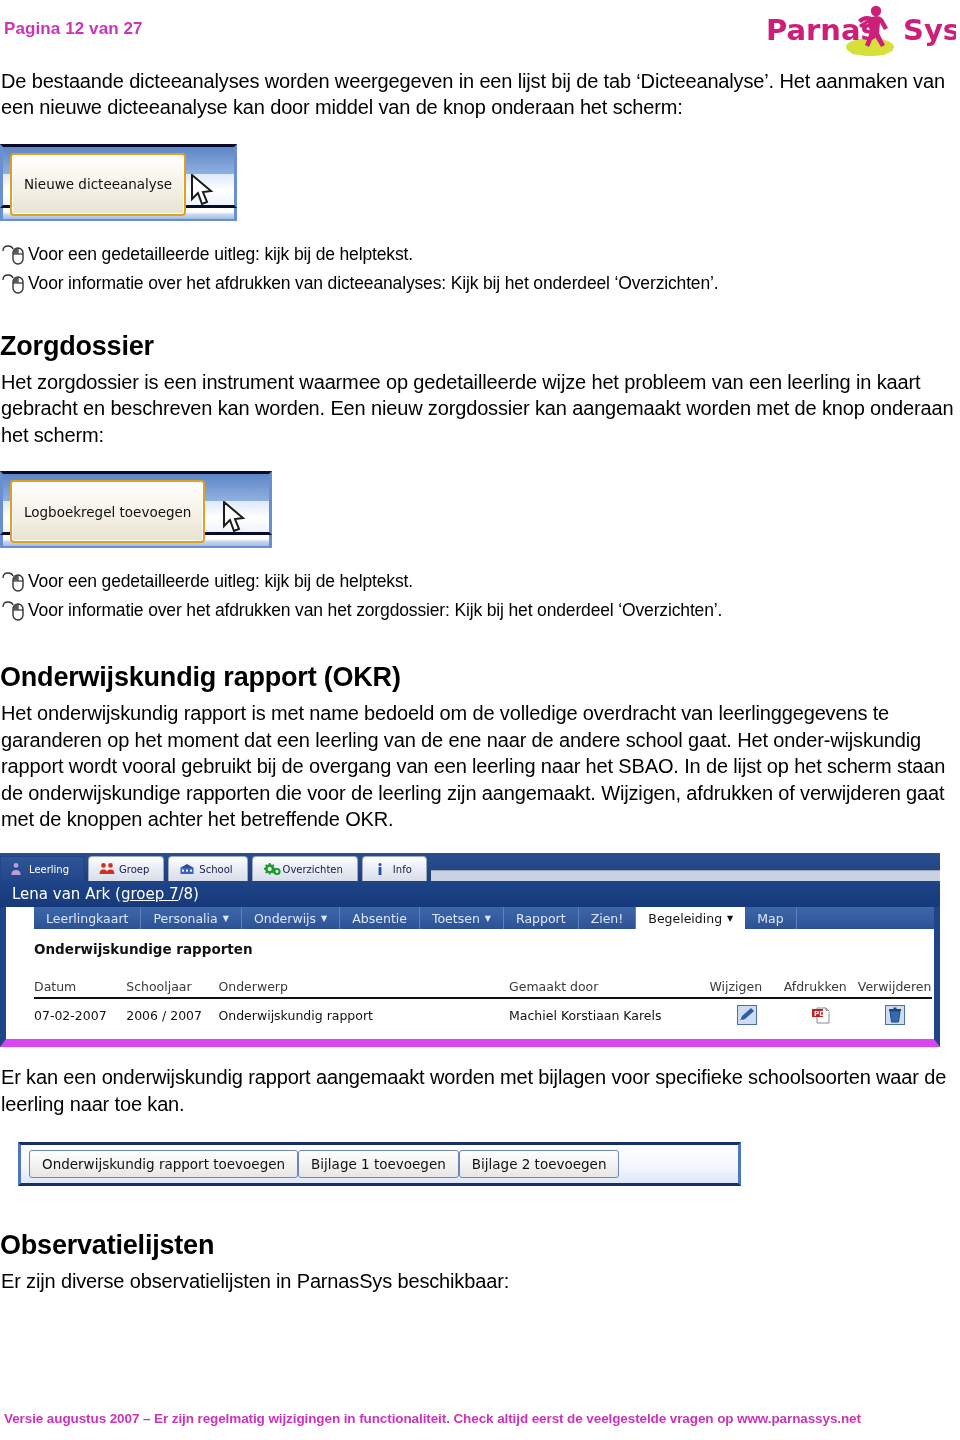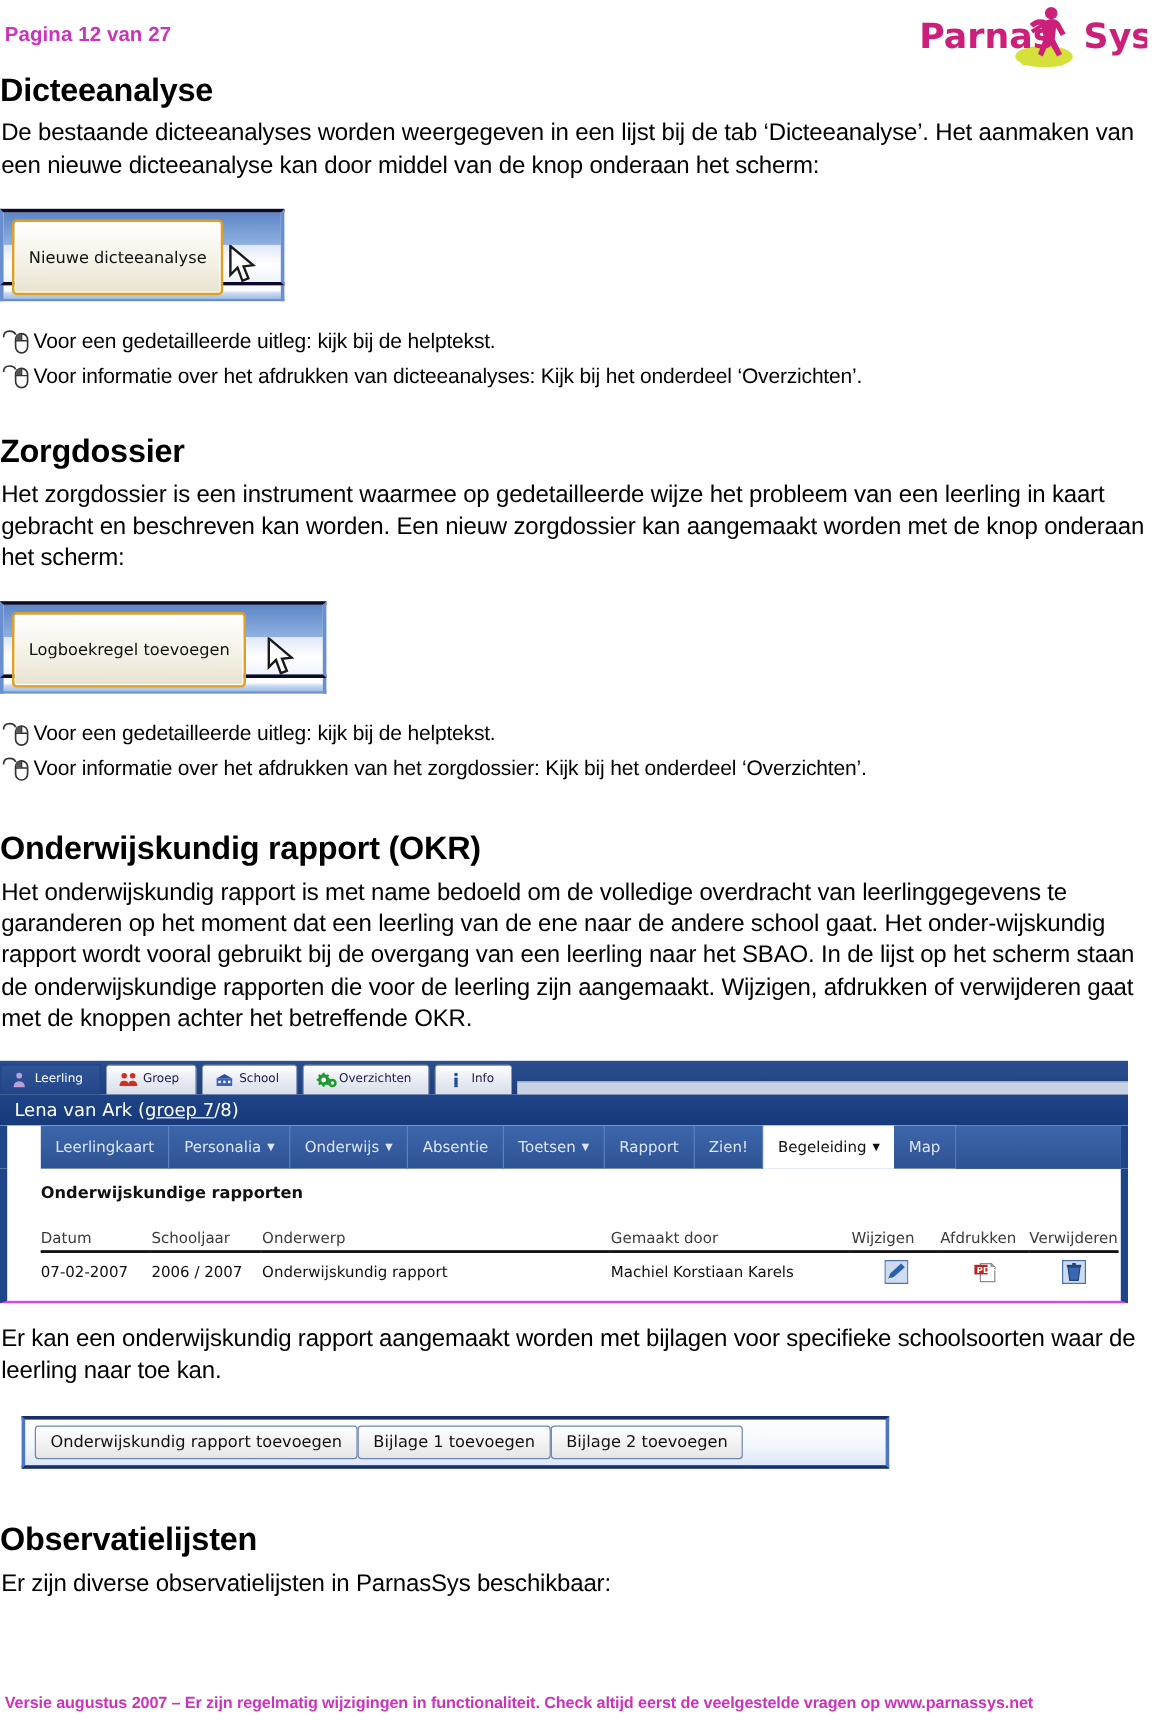--- a/index.html
+++ b/index.html
@@ -114,39 +114,39 @@
     color:#ffffff;font-size:15px;font-weight:normal;
   }
   .titlebar u{text-decoration:underline;}
 
   .subnavwrap{
     background:#ffffff;padding-left:28px;
     border-left:6px solid #1e4588;border-right:6px solid #1e4588;
     box-sizing:border-box;
   }
   .subnav{
-    height:36px;display:flex;align-items:stretch;
+    height:22px;display:flex;align-items:stretch;
     background:linear-gradient(to bottom,#3d67ab 0%,#2d5293 100%);
   }
   .subitem{
     display:flex;align-items:center;padding:0 12px;
     font-size:12.5px;color:#dce6f7;
     border-right:1px solid #5c81bd;
     white-space:nowrap;
   }
   .subitem.active{
     background:#ffffff;color:#111;
     border-right:none;
   }
   .subfill{flex:1;background:linear-gradient(to bottom,#3d67ab 0%,#2d5293 100%);}
 
   .appbody{
     background:#ffffff;
     border-left:6px solid #1e4588;border-right:6px solid #1e4588;
-    border-bottom:2px solid #d946ef;
+    border-bottom:8px solid #d946ef;
     padding:12px 0 10px 28px;
     box-sizing:border-box;
   }
   .app-h{font-size:13.5px;font-weight:bold;color:#111;margin:0 0 22px 0;}
   table.okr{width:898px;border-collapse:collapse;font-size:12.5px;color:#111;}
   table.okr th{
     text-align:left;font-weight:normal;color:#3a3a3a;
     padding:0 0 3px 0;border-bottom:2px solid #111;
   }
   table.okr td{padding:6px 0 4px 0;vertical-align:middle;}
@@ -201,21 +201,20 @@
           <circle cx="110" cy="9" r="5.2"></circle>
           <path d="M106 15 q7 -3 11 2 l5 9 -4 2 -4 -7 -1 10 6 12 -4 2 -7 -12 -5 12 -4 -2 5 -13 -2 -9 -7 5 -2 -3 z"></path>
           <path d="M92 18 q6 -6 14 -3 l-1 4 q-6 -2 -10 2 z"></path>
         </g>
         <text x="0" y="38" font-family="DejaVu Sans, sans-serif" font-size="29" font-weight="bold" fill="#cc1f7a">Parnas</text>
         <text x="137" y="38" font-family="DejaVu Sans, sans-serif" font-size="29" font-weight="bold" fill="#cc1f7a">Sys</text>
       </svg>
     </div>
   </div>
 
-  <h1 class="sect">Dicteeanalyse</h1>
   <div class="gap-s"></div>
   <p class="body">De bestaande dicteeanalyses worden weergegeven in een lijst bij de tab ‘Dicteeanalyse’. Het aanmaken van een nieuwe dicteeanalyse kan door middel van de knop onderaan het scherm:</p>
 
   <div style="height:22px"></div>
 
   <div class="shot-button-strip">
     <div class="strip-frame"></div>
     <div class="strip-btm"></div>
     <div class="xp-btn">Nieuwe dicteeanalyse</div>
     <svg class="cursor" style="left:190px;top:30px;" viewBox="0 0 26 34">

